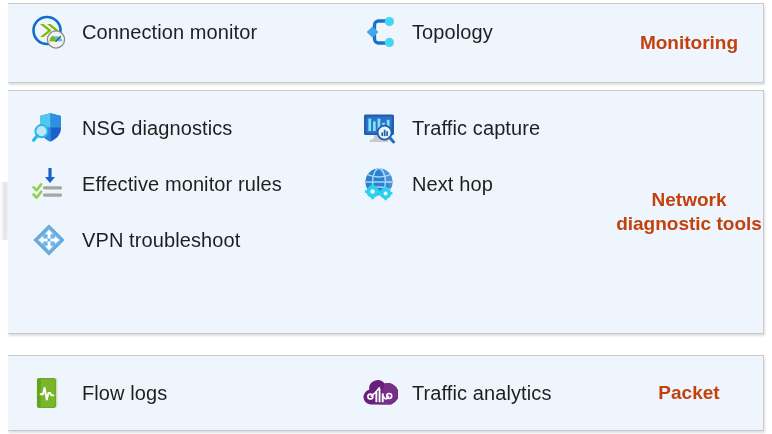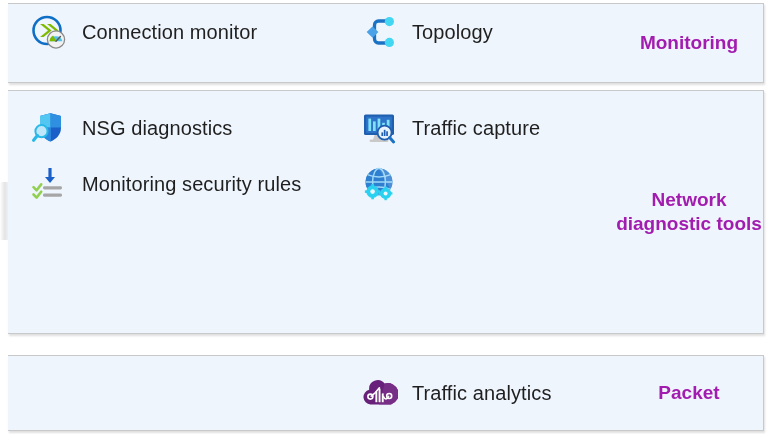--- a/index.html
+++ b/index.html
@@ -66,21 +66,21 @@
     width: 38px;
     height: 38px;
     flex: 0 0 38px;
     display: block;
   }
   .icon svg { display: block; width: 38px; height: 38px; }
 
   .cat-label {
     font-size: 19px;
     font-weight: bold;
-    color: #a21caf;
+    color: #c2410c;
     text-align: center;
     line-height: 1.28;
   }
 
   
   #left-edge {
     position: absolute;
     left: 0; top: 182px;
     width: 9px; height: 58px;
     background: linear-gradient(to right, #ffffff 0%, #e3e3e3 55%, #f4f7fc 100%);
@@ -160,23 +160,38 @@
           <span class="icon">
             <svg viewBox="0 0 38 38">
               <line x1="20" y1="3" x2="20" y2="13.5" stroke="#1b60c8" stroke-width="3.2"></line>
               <path d="M15 12 L20 18 L25 12 Z" fill="#1b60c8"></path>
               <rect x="13" y="21.3" width="19" height="3.1" rx="1.4" fill="#a6a6a6"></rect>
               <rect x="13" y="28.6" width="19" height="3.1" rx="1.4" fill="#a6a6a6"></rect>
               <path d="M3.5 22.2 L6.6 25.3 L11.2 19.4" fill="none" stroke="#92d050" stroke-width="2.6" stroke-linecap="round" stroke-linejoin="round"></path>
               <path d="M3.5 29.5 L6.6 32.6 L11.2 26.7" fill="none" stroke="#92d050" stroke-width="2.6" stroke-linecap="round" stroke-linejoin="round"></path>
             </svg>
           </span>
-          <span class="label">Monitoring security rules</span>
-        </div>
-
+          <span class="label">Effective monitor rules</span>
+        </div>
+
+        <div class="item">
+          <span class="icon">
+            <svg viewBox="0 0 38 38">
+              <path d="M19 3.4 L34.6 19 L19 34.6 L3.4 19 Z" fill="#5ea6de"></path>
+              <path d="M19 6.1 L31.9 19 L19 31.9 L6.1 19 Z" fill="#70b4e8"></path>
+              <g fill="#ffffff">
+                <path d="M19 8.4 L23 13.2 L20.4 13.2 L20.4 17.6 L17.6 17.6 L17.6 13.2 L15 13.2 Z"></path>
+                <path d="M19 29.6 L15 24.8 L17.6 24.8 L17.6 20.4 L20.4 20.4 L20.4 24.8 L23 24.8 Z"></path>
+                <path d="M8.4 19 L13.2 15 L13.2 17.6 L17.6 17.6 L17.6 20.4 L13.2 20.4 L13.2 23 Z"></path>
+                <path d="M29.6 19 L24.8 23 L24.8 20.4 L20.4 20.4 L20.4 17.6 L24.8 17.6 L24.8 15 Z"></path>
+              </g>
+            </svg>
+          </span>
+          <span class="label">VPN troubleshoot</span>
+        </div>
 
 
       </div>
 
       <div class="col-mid" style="top:9px">
 
 
         <div class="item">
           <span class="icon">
             <svg viewBox="0 0 38 38">
@@ -226,34 +241,49 @@
               <circle cx="25.6" cy="28.4" r="5.6" fill="#2ad2f0"></circle>
               <circle cx="25.6" cy="28.4" r="2" fill="#eff5fd"></circle>
               <g fill="#2ad2f0">
                 <rect x="24.4" y="21.6" width="2.4" height="3"></rect>
                 <rect x="24.4" y="32.2" width="2.4" height="3"></rect>
                 <rect x="18.8" y="27.2" width="3" height="2.4"></rect>
                 <rect x="29.4" y="27.2" width="3" height="2.4"></rect>
               </g>
             </svg>
           </span>
+          <span class="label">Next hop</span>
         </div>
 
       </div>
 
       <div class="col-right">
         <div class="cat-label">Network diagnostic tools</div>
       </div>
 
     </div>
   </div>
 
   <div class="panel" id="panel-traffic">
     <div class="panel-inner">
 
+      <div class="col-left" style="top:9px">
+        <div class="item">
+          <span class="icon">
+            <svg viewBox="0 0 38 38">
+              <rect x="9.4" y="4.6" width="18" height="28.8" rx="1.4" fill="#cfe3a8"></rect>
+              <rect x="7.4" y="4.6" width="18" height="28.8" rx="1.4" fill="#7ab629"></rect>
+              <rect x="7.4" y="4.6" width="18" height="28.8" rx="1.4" fill="none" stroke="#5f9e16" stroke-width="0.9"></rect>
+              <rect x="7.4" y="4.6" width="3.4" height="28.8" fill="#67a41c"></rect>
+              <path d="M10.6 20.2 L13 20.2 L14.6 13.8 L16.8 25.6 L18.4 19 L20.2 19 L21.4 21.4 L23.4 21.4" fill="none" stroke="#ffffff" stroke-width="1.9" stroke-linecap="round" stroke-linejoin="round"></path>
+            </svg>
+          </span>
+          <span class="label">Flow logs</span>
+        </div>
+      </div>
 
       <div class="col-mid" style="top:9px">
         <div class="item">
           <span class="icon">
             <svg viewBox="0 0 38 38">
               <path d="M10.4 30.4 A7.4 7.4 0 0 1 9.2 15.8 A8.6 8.6 0 0 1 24.6 9.6 A7.4 7.4 0 0 1 31 30.4 Z" fill="#68217a"></path>
               <path d="M24.6 9.6 A7.4 7.4 0 0 1 31 30.4 L19 30.4 Z" fill="#7a3089" opacity="0.85"></path>
               <g fill="#ffffff">
                 <rect x="15.4" y="17.6" width="1.9" height="10.6"></rect>
                 <rect x="18.6" y="14.6" width="1.9" height="13.6"></rect>

